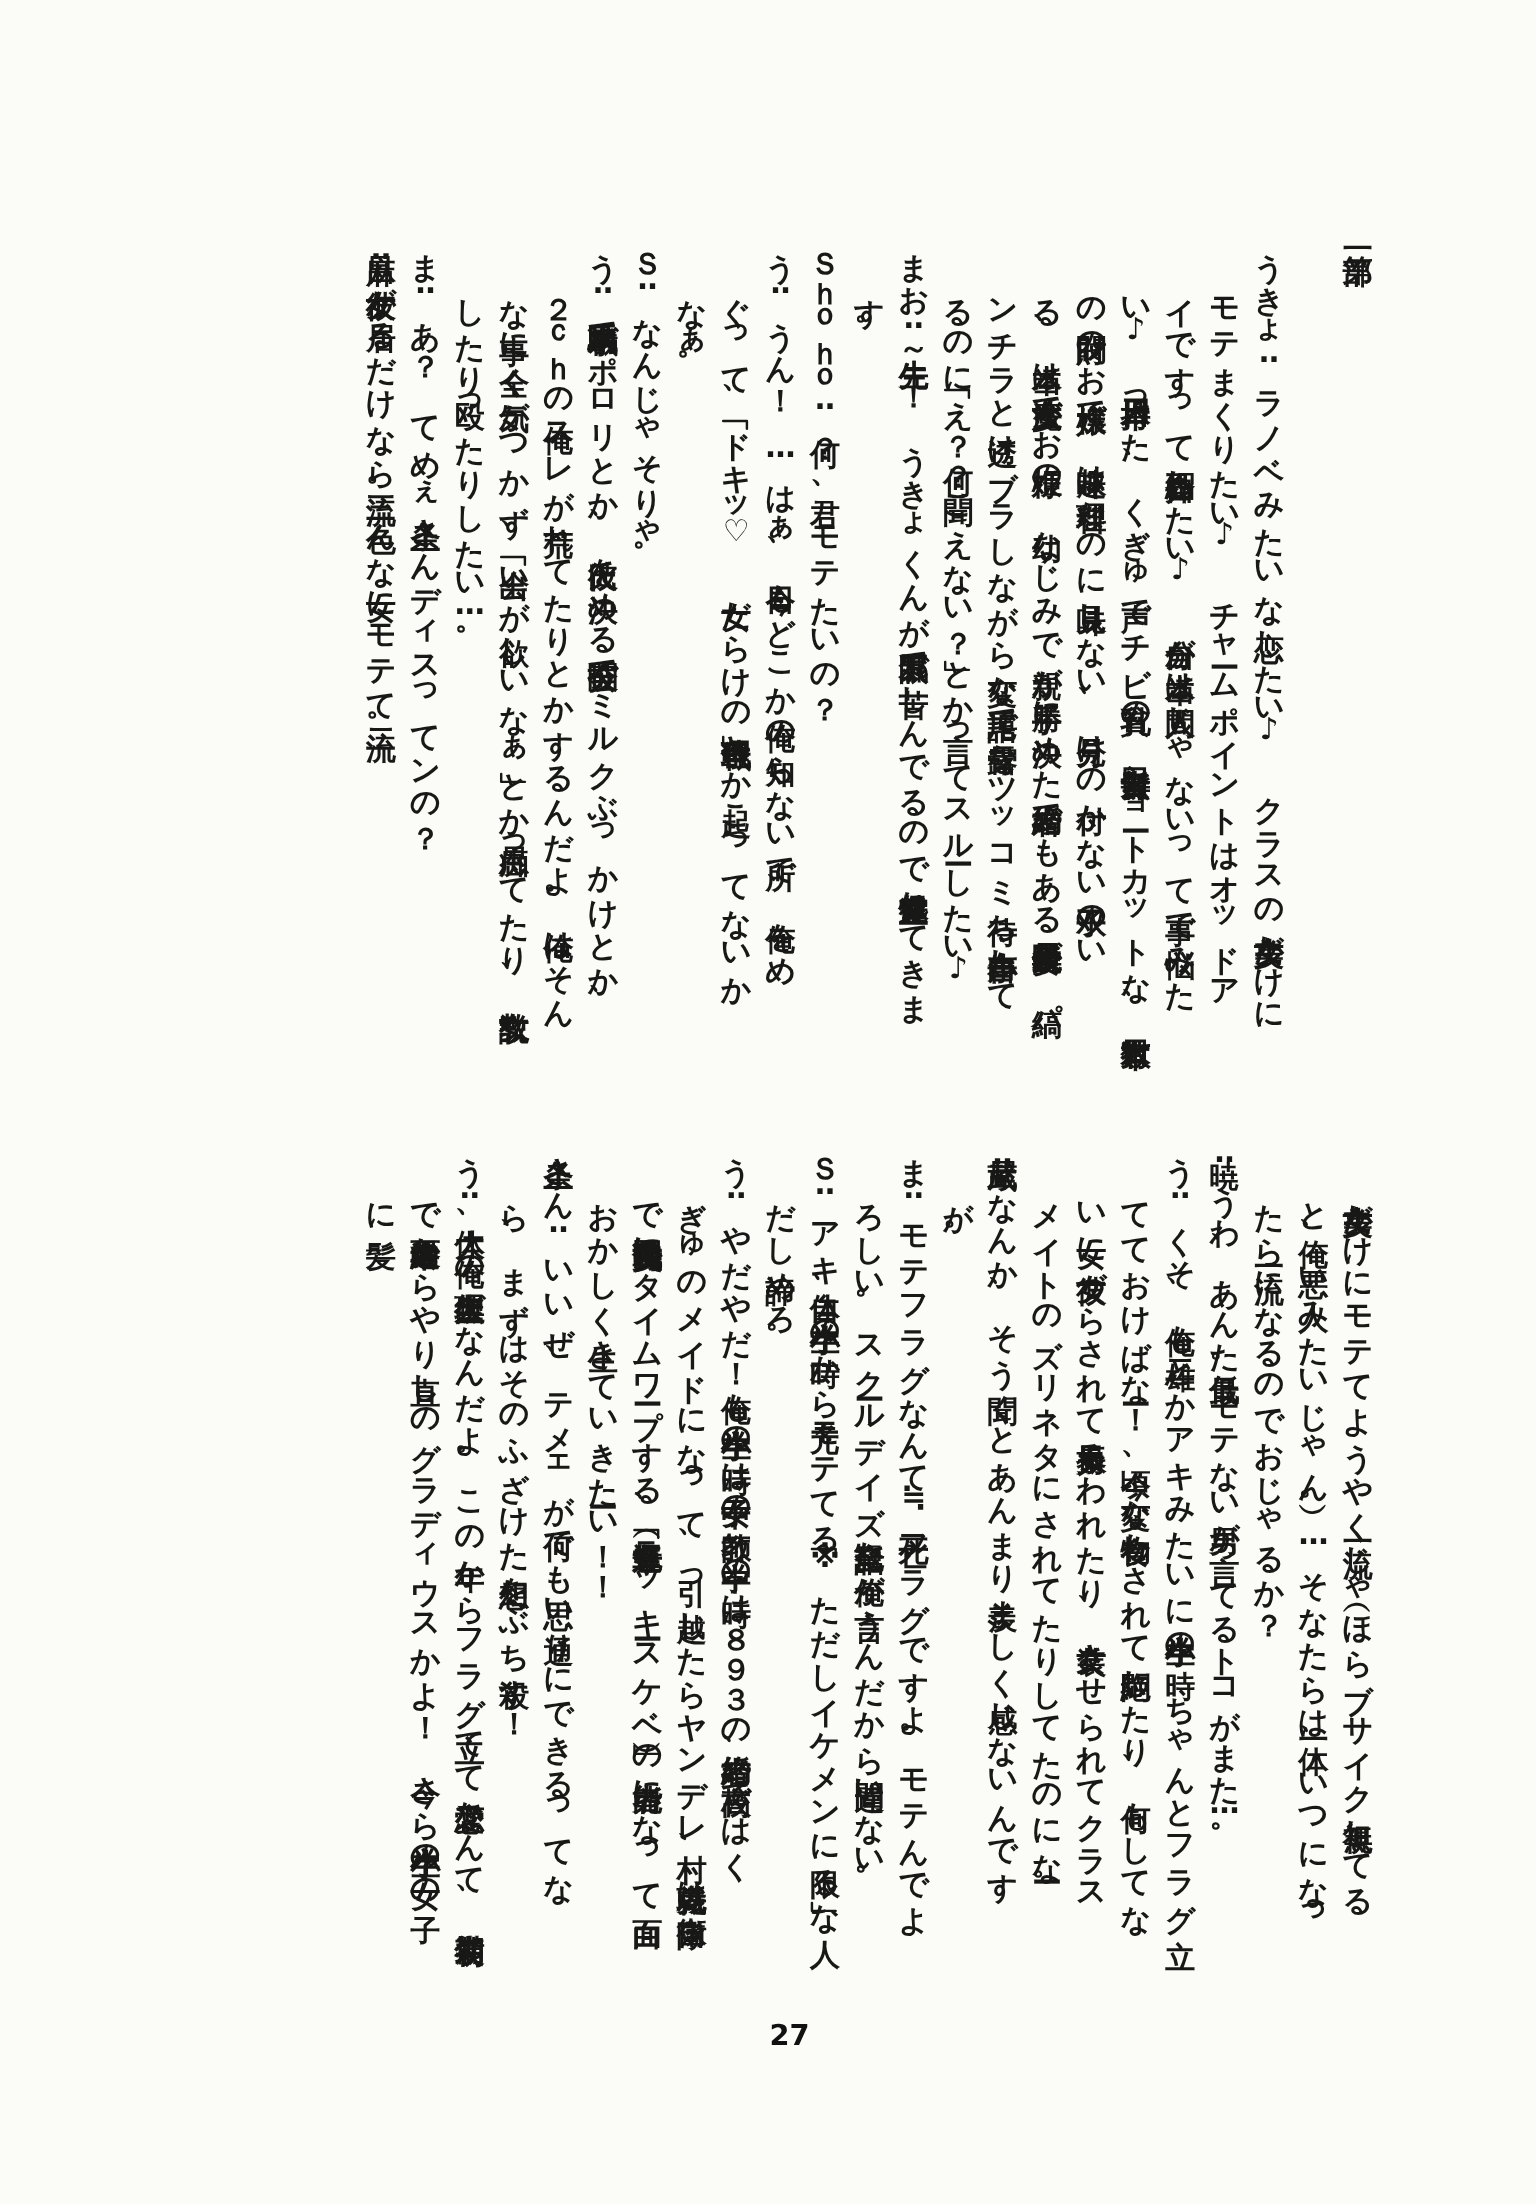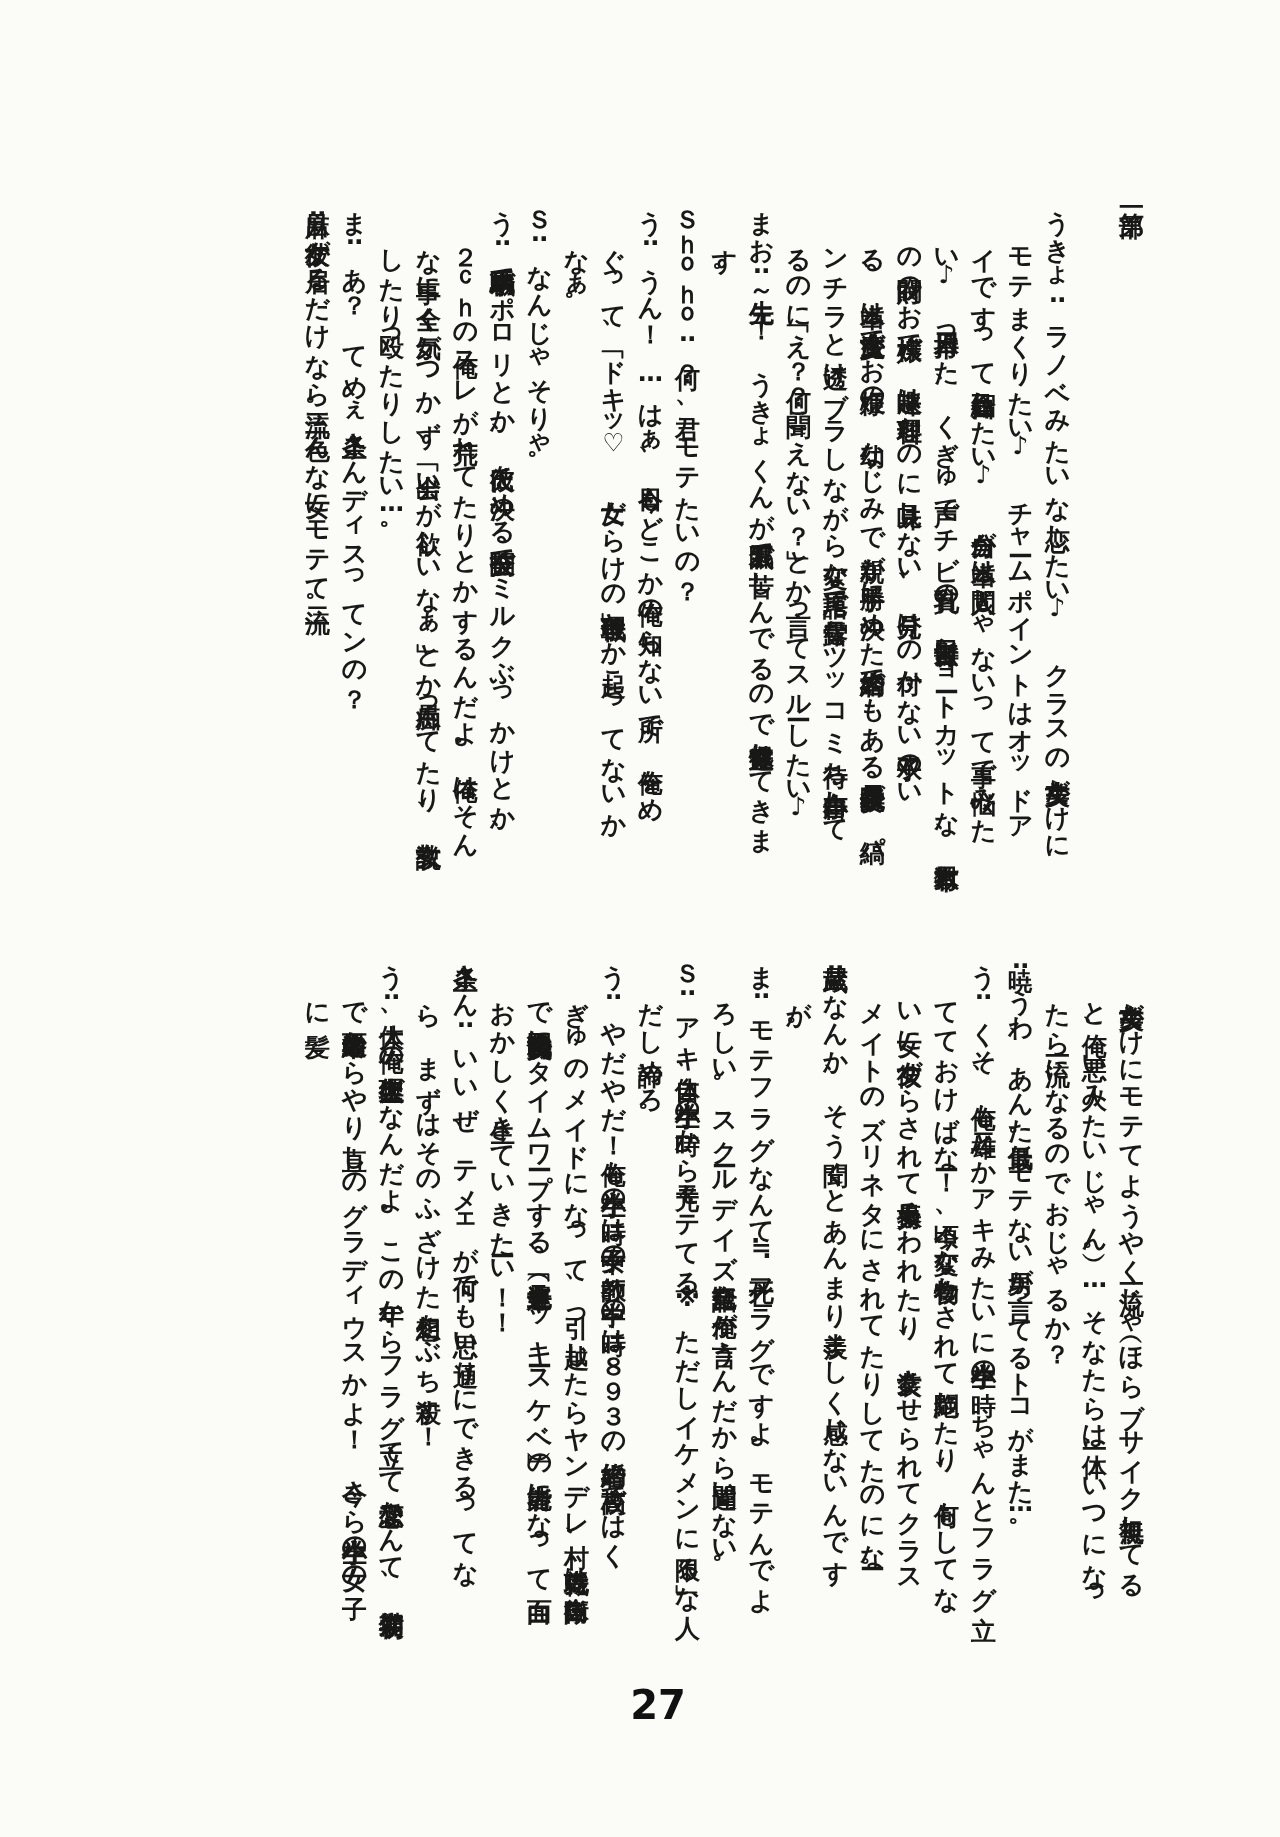--- a/index.html
+++ b/index.html
@@ -37,21 +37,21 @@
   }
   .vblock p.indent-all { text-indent: 0; }  
   .vblock p.tight { letter-spacing: -2px; } 
   .page-number {
     position: absolute;
     top: 1682px;
     left: 658px;
     transform: translateX(-50%);
     font-family: "DejaVu Sans", sans-serif;
     font-weight: bold;
-    font-size: 40px;
+    font-size: 24px;
     color: #111;
   }
 </style>
 </head>
 <body>
 
 <div class="page">
 
   <section class="vblock block-top">
     <p class="header">第一部</p>

